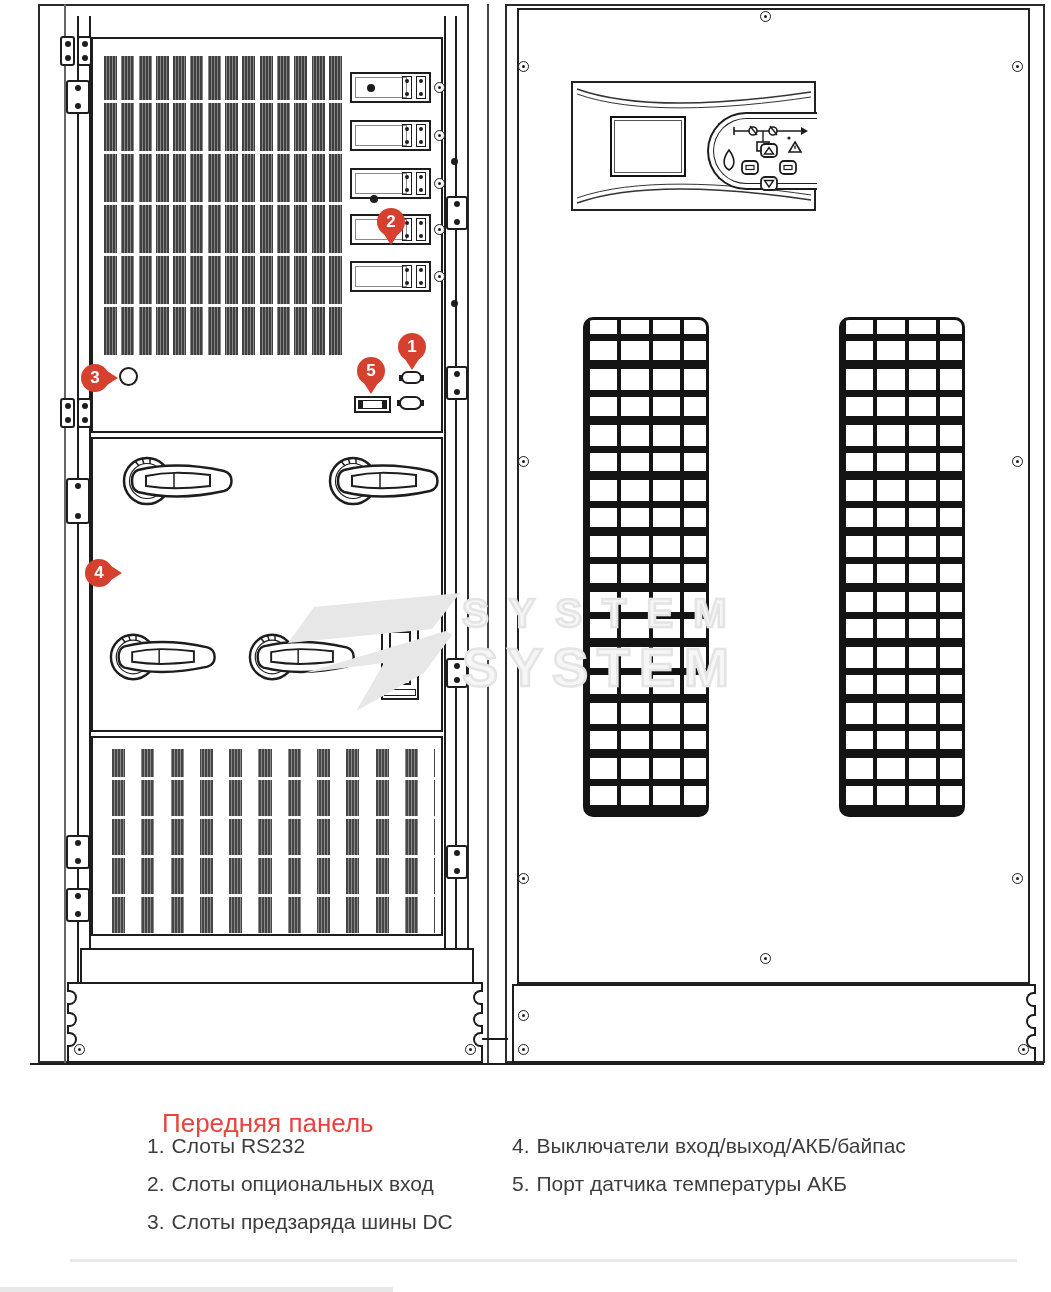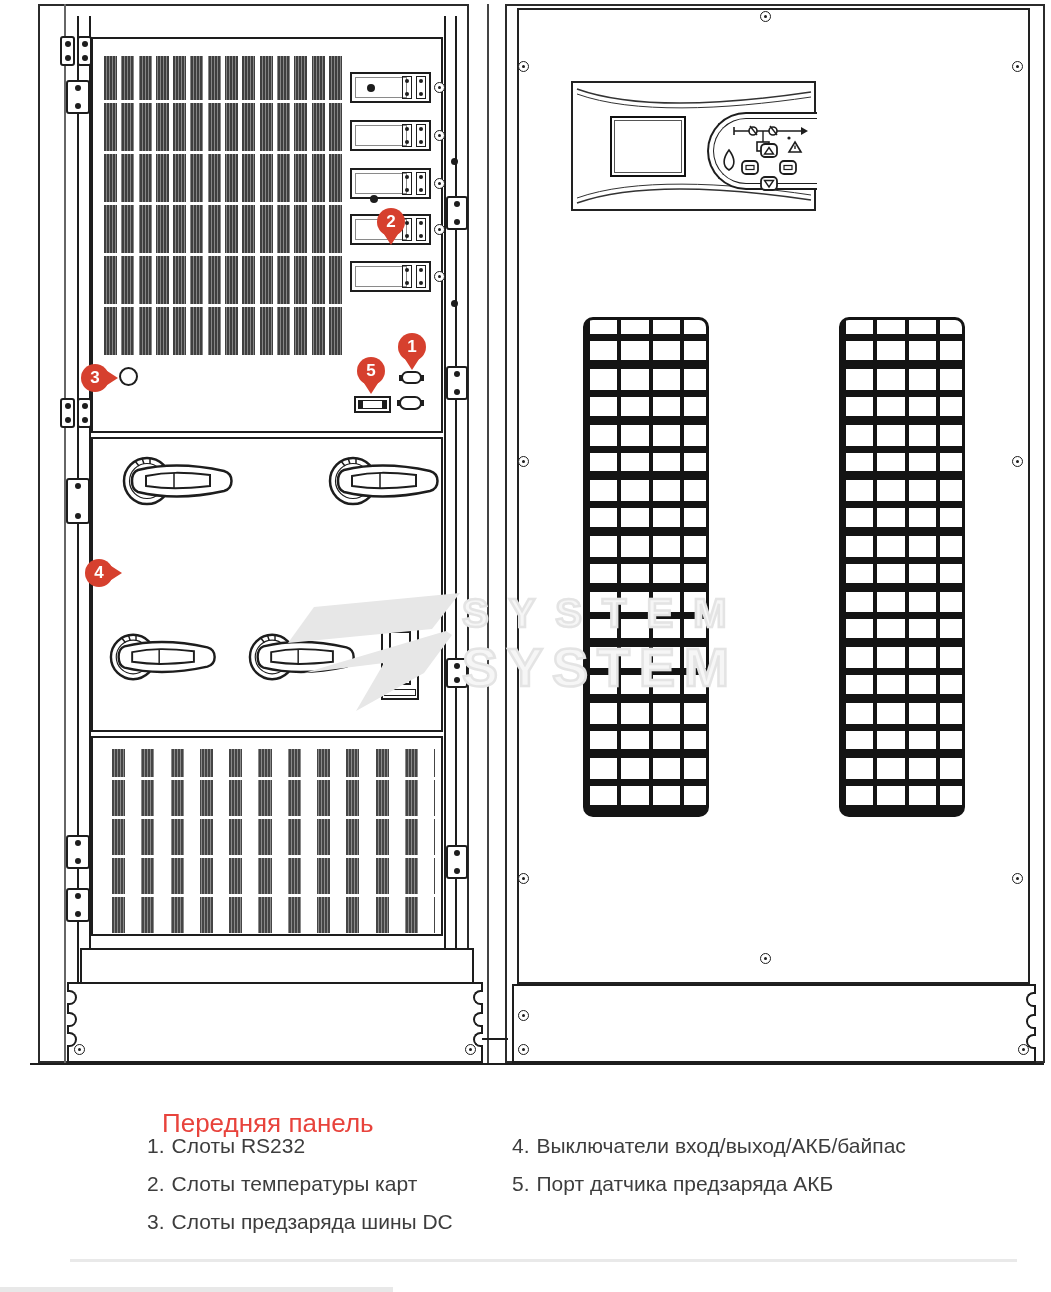--- a/index.html
+++ b/index.html
@@ -305,26 +305,26 @@
   <div class="wm wm-word" style="left:462px;top:593px;font-size:40px;letter-spacing:20px;">SYSTEM</div>
   <div class="wm wm-word" style="left:462px;top:640px;font-size:54px;letter-spacing:9px;">SYSTEM</div>
 </div>
 
 <div class="legend-title">Передняя панель</div>
 
 <div class="legend-item" style="left:147px;top:1134px;">
   <span class="num">1.</span><span>Слоты RS232</span>
 </div>
 <div class="legend-item" style="left:147px;top:1172px;">
-  <span class="num">2.</span><span>Слоты температуры карт</span>
+  <span class="num">2.</span><span>Слоты опциональных вход</span>
 </div>
 <div class="legend-item" style="left:147px;top:1210px;">
   <span class="num">3.</span><span>Слоты предзаряда шины DC</span>
 </div>
 <div class="legend-item" style="left:512px;top:1134px;">
   <span class="num">4.</span><span>Выключатели вход/выход/АКБ/байпас</span>
 </div>
 <div class="legend-item" style="left:512px;top:1172px;">
-  <span class="num">5.</span><span>Порт датчика предзаряда АКБ</span>
+  <span class="num">5.</span><span>Порт датчика температуры АКБ</span>
 </div>
 
 <div class="divider"></div>
 <div class="bottombar"></div>
 
 </body></html>

